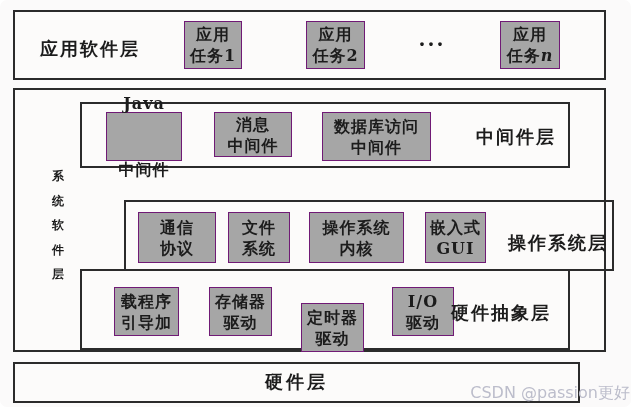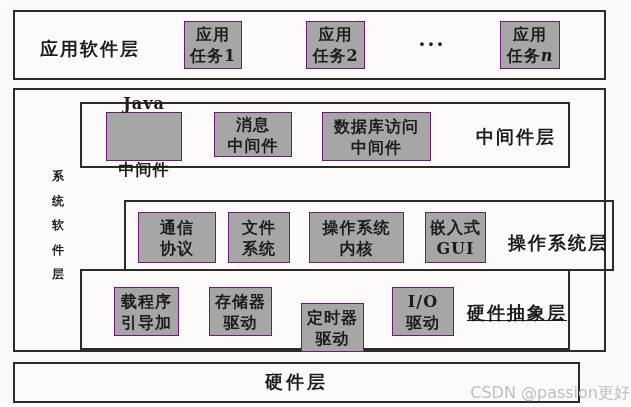--- a/index.html
+++ b/index.html
@@ -62,21 +62,21 @@
   .os-b1 { left:12px;  top:10px; width:78px; height:51px; }
   .os-b2 { left:102px; top:10px; width:62px; height:51px; }
   .os-b3 { left:183px; top:10px; width:95px; height:51px; }
   .os-b4 { left:299px; top:10px; width:61px; height:51px; }
   .os-lab { left:377px; top:29px; }
 
   .hal-b1 { left:32px;  top:16px; width:65px; height:49px; }
   .hal-b2 { left:127px; top:16px; width:63px; height:49px; }
   .hal-b3 { left:219px; top:32px; width:63px; height:49px; }
   .hal-b4 { left:310px; top:16px; width:62px; height:49px; }
-  .hal-lab { left:380px; top:30px;text-decoration:underline; }
+  .hal-lab { left:364px; top:30px; }
 
   
   .hw-label { display:inline-block; font-size:18px; font-weight:600;
               letter-spacing:3px; line-height:36px; }
 
   .watermark {
     position:absolute; right:1px; bottom:3px;
     font-family:"DejaVu Sans","Liberation Sans",sans-serif;
     font-size:16px; color:#bcbdcb; letter-spacing:0;
   }

